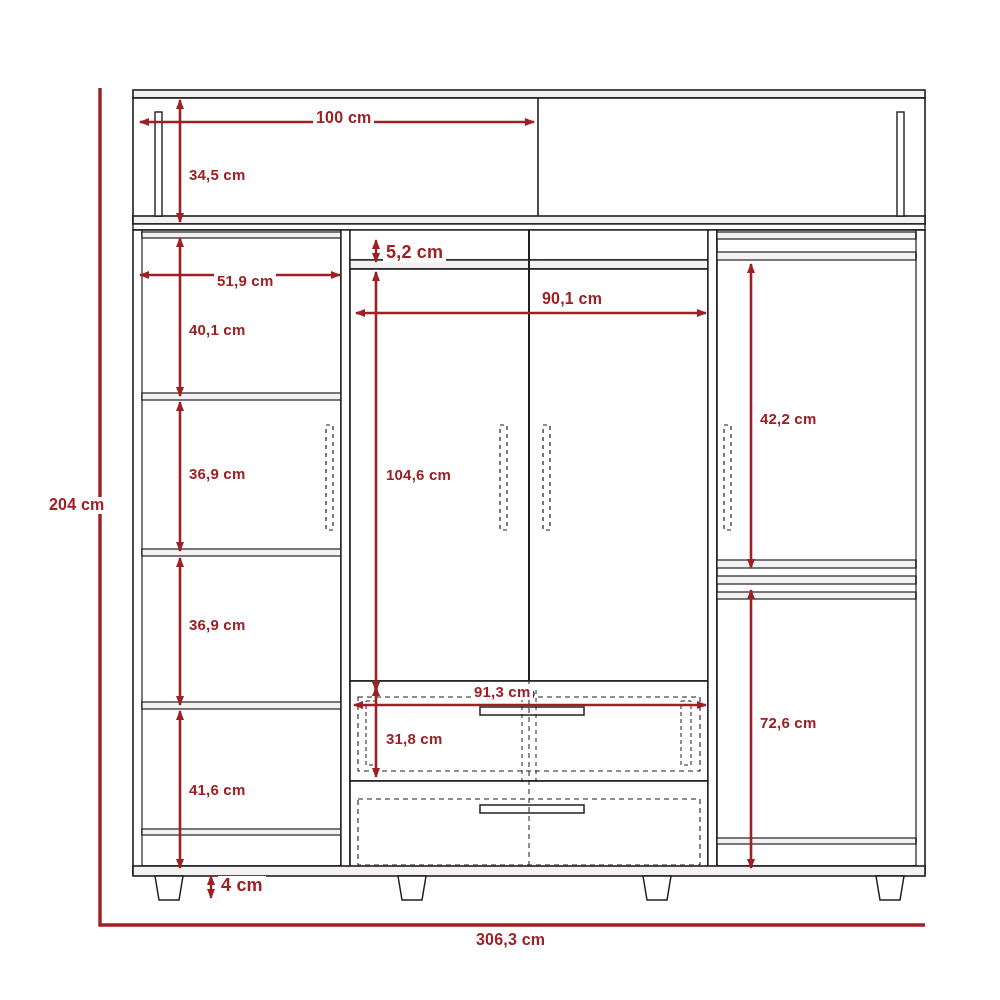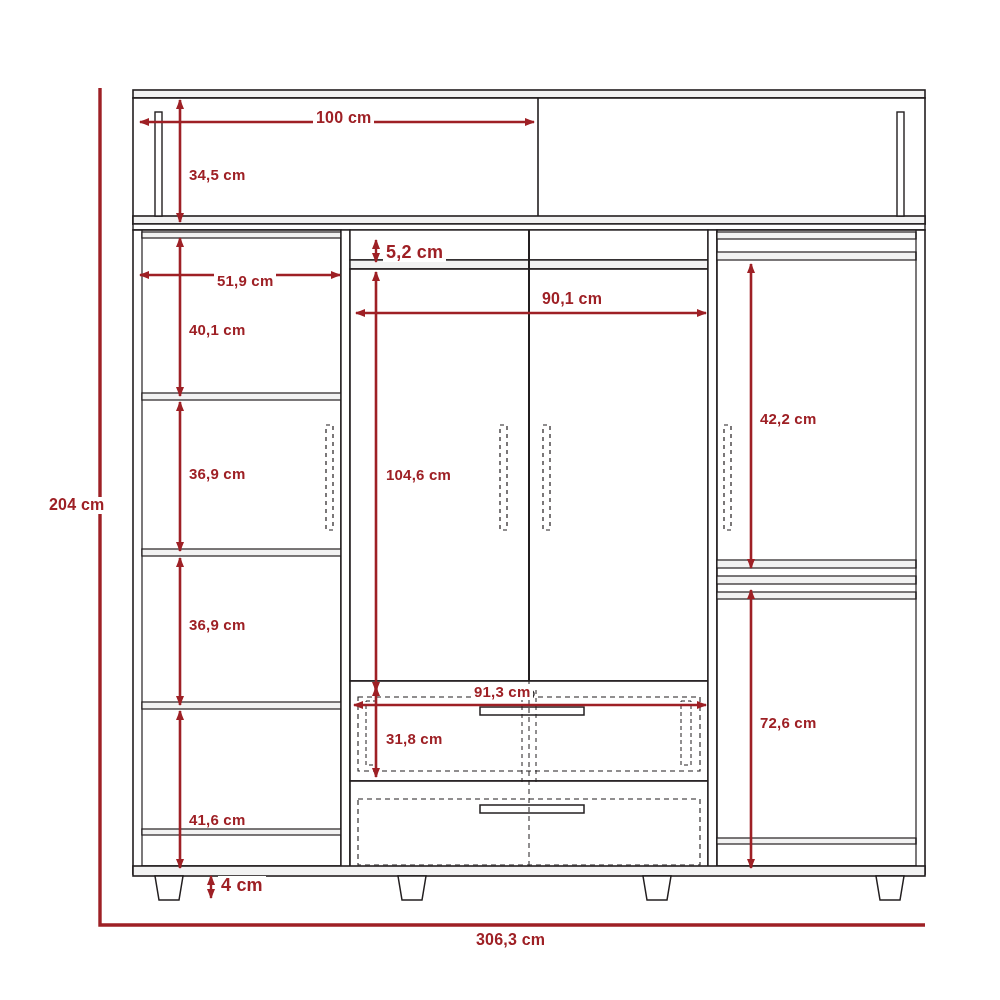--- a/index.html
+++ b/index.html
@@ -186,21 +186,21 @@
   <div class="dim-label" style="left:186px; top:167px;">34,5 cm</div>
 
   <div class="dim-label" style="left:214px; top:255px;margin-top:18px;">51,9 cm</div>
 
   <div class="dim-label" style="left:186px; top:322px;">40,1 cm</div>
 
   <div class="dim-label" style="left:186px; top:466px;">36,9 cm</div>
 
   <div class="dim-label" style="left:186px; top:617px;">36,9 cm</div>
 
-  <div class="dim-label" style="left:186px; top:782px;margin-top:30px;">41,6 cm</div>
+  <div class="dim-label" style="left:186px; top:782px;">41,6 cm</div>
 
   <div class="dim-label sm" style="left:383px; top:243px;">5,2 cm</div>
 
   <div class="dim-label lg" style="left:503px; top:291px;margin-left:36px;">90,1 cm</div>
 
   <div class="dim-label" style="left:383px; top:467px;">104,6 cm</div>
 
   <div class="dim-label" style="left:471px; top:684px;">91,3 cm</div>
 
   <div class="dim-label" style="left:383px; top:731px;">31,8 cm</div>

